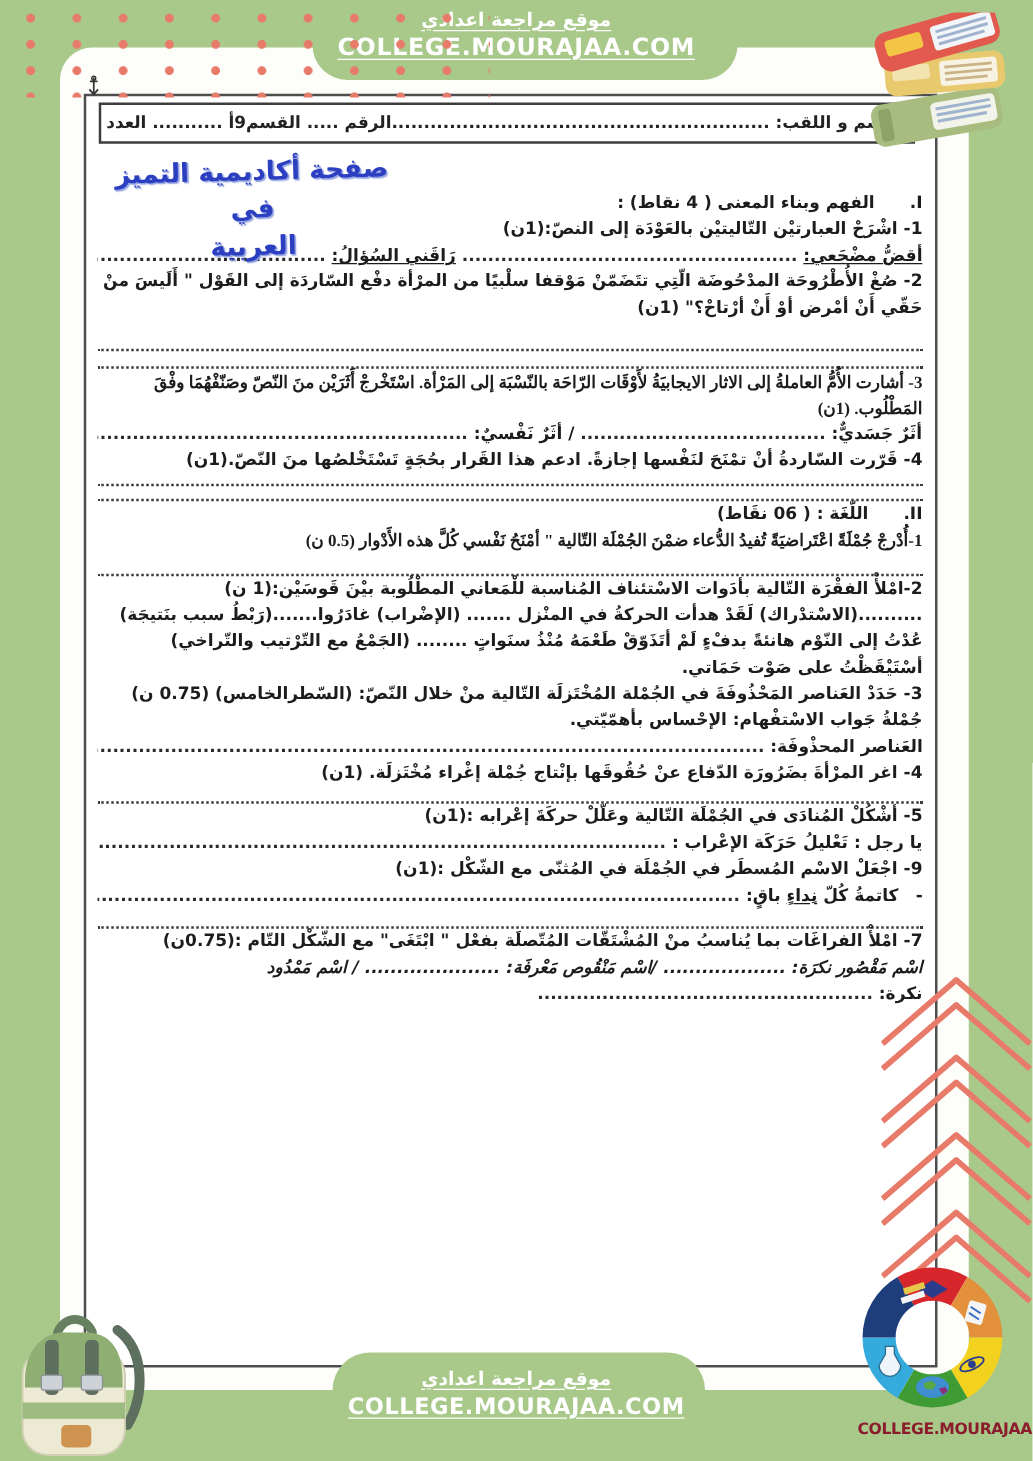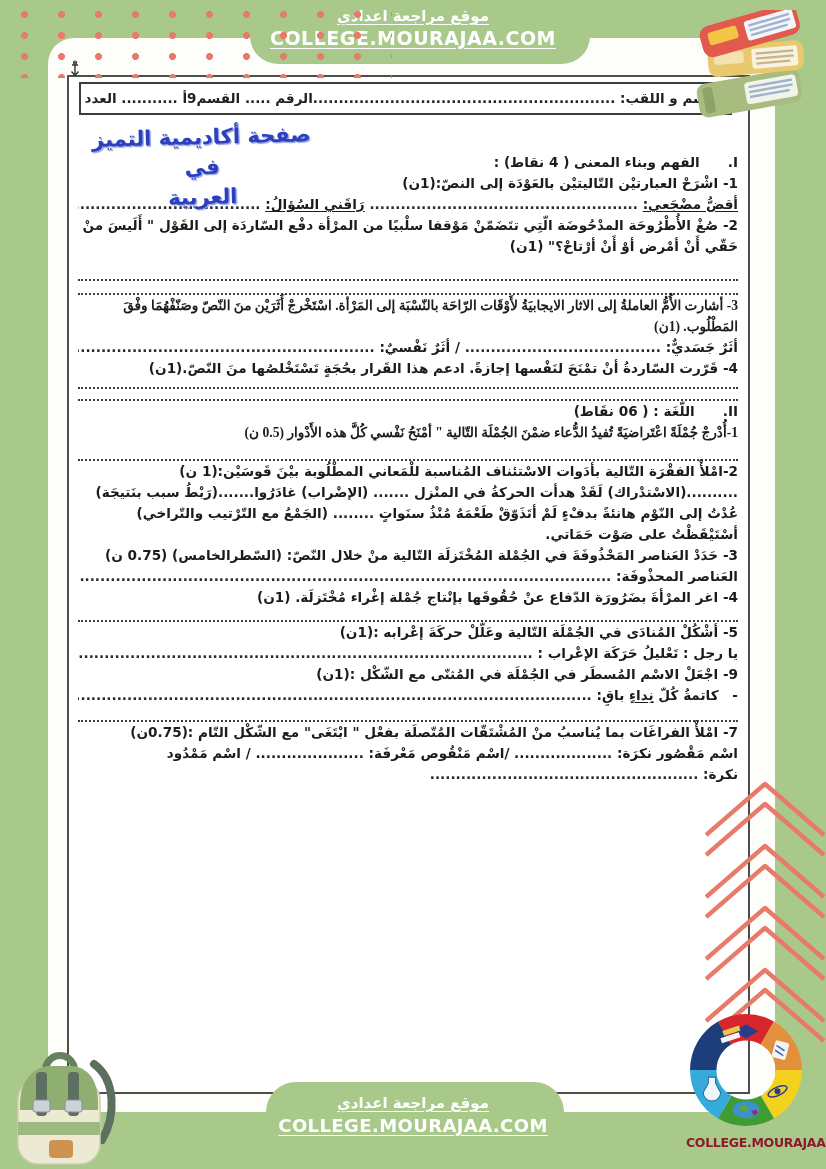--- a/index.html
+++ b/index.html
@@ -57,21 +57,21 @@
   .c-l3b{margin-top:4px;}
   .c-l4{margin-top:4px;}
   .c-dot6{margin-top:12px;}
   .c-l5{margin-top:20px;}
   .c-l5a{margin-top:4px;}
   .c-l6{margin-top:18px;}
   .c-i1{margin:4px 28px 0 0;}
   .c-i2{margin:4px 28px 0 0;}
   .c-dot7{margin-top:14px;}
   .c-l7{margin-top:6px;}
-  .c-l7a{margin-top:4px;}
+  .c-l7a{margin-top:4px;font-style:italic;}
   .c-l7b{margin:4px 120px 0 0;}
   .dash{margin-left:9px;}
   
   .books{position:absolute;left:688px;top:10px;z-index:5;}
   .chevrons{position:absolute;left:705px;top:778px;z-index:5;}
   .backpack{position:absolute;left:2px;top:1042px;z-index:6;}
   .footer-tab{position:absolute;left:266px;top:1082px;width:298px;height:87px;background:#a9c98b;
         border-radius:30px 30px 0 0;z-index:4;}
   .site-footer{position:absolute;left:0;top:1094px;width:100%;text-align:center;z-index:5;color:#fff;}
   .site-footer .ar{font-size:15px;font-weight:bold;text-decoration:underline;text-underline-offset:3px;}
@@ -170,20 +170,21 @@
     </p>
 
     <p class="c-l1">1-أُدْرجْ جُمْلَةً اعْتَراضيَةً تُفيدُ الدُّعاء ضمْنَ الجُمْلَة التّالية " أمْنَحُ نَفْسي كُلَّ هذه الأَدْوار (0.5 ن)</p>
 
     <div class="dotline c-dot5"></div>
 
     <p class="c-l2">2-امْلأْ الفقْرَة التّالية بأدَوات الاسْتئناف المُناسبة للْمَعاني المطْلُوبة بيْنَ قَوسَيْن:(1 ن)</p>
     <p class="c-l2body">..........(الاسْتدْراك) لَقَدْ هدأت الحركةُ في المنْزل ....... (الإضْراب) غادَرُوا.......(رَبْطُ سبب بنَتيجَة) عُدْتُ إلى النّوْم هانئةً بدفْءٍ لَمْ أتَذَوّقْ طَعْمَهُ مُنْذُ سنَواتٍ ........ (الجَمْعُ مع التّرْتيب والتّراخي) أسْتَيْقَظْتُ على صَوْت حَمَاتي.</p>
 
     <p class="c-l3">3- حَدَدْ العَناصر المَحْذُوفَةَ في الجُمْلة المُخْتَزلَة التّالية منْ خلال النّصّ: (السّطرالخامس) (0.75 ن)</p>
+    <p class="c-l3a">جُمْلةُ جَواب الاسْتفْهام: الإحْساس بأهمّيّتي.</p>
 
     <p class="c-l3b nowrap">
       <span>العَناصر المحذْوفَة:</span>
       <span class="fill">........................................................................................................</span>
     </p>
 
     <p class="c-l4">4- اغر المرْأةَ بضَرُورَة الدّفاع عنْ حُقُوقَها بإنْتاج جُمْلة إغْراء مُخْتَزلَة. (1ن)</p>
 
     <div class="dotline c-dot6"></div>
 

